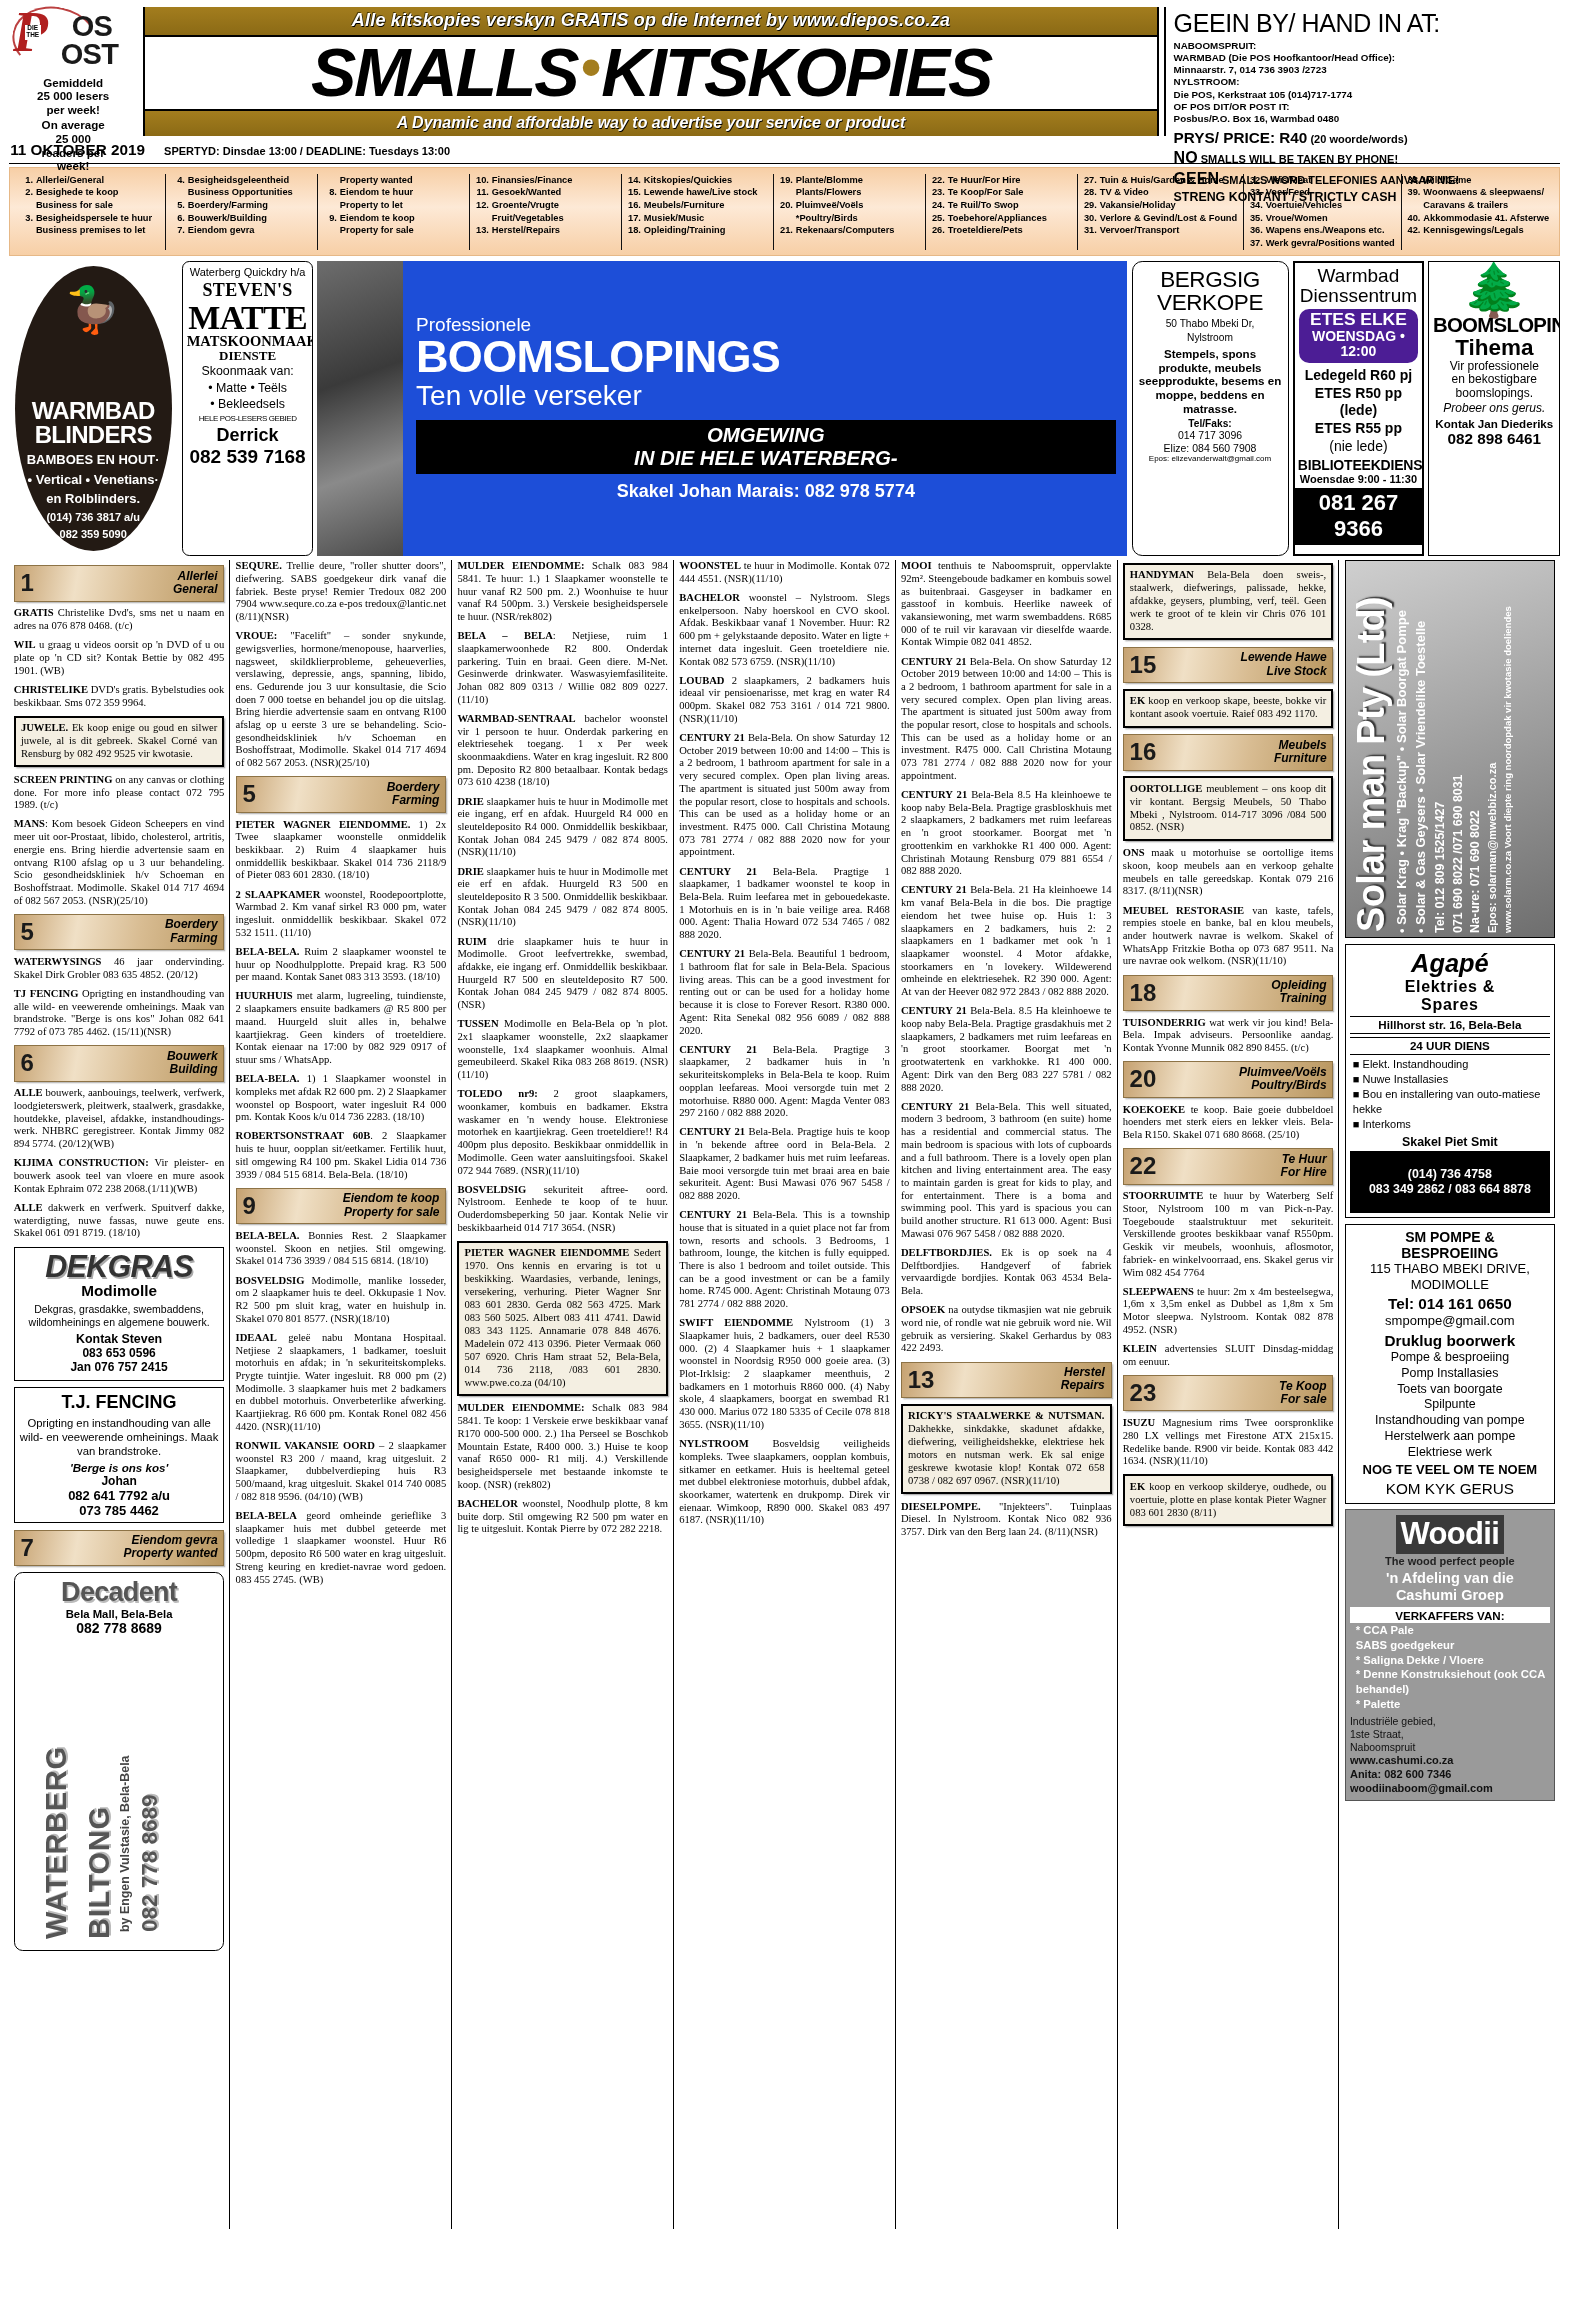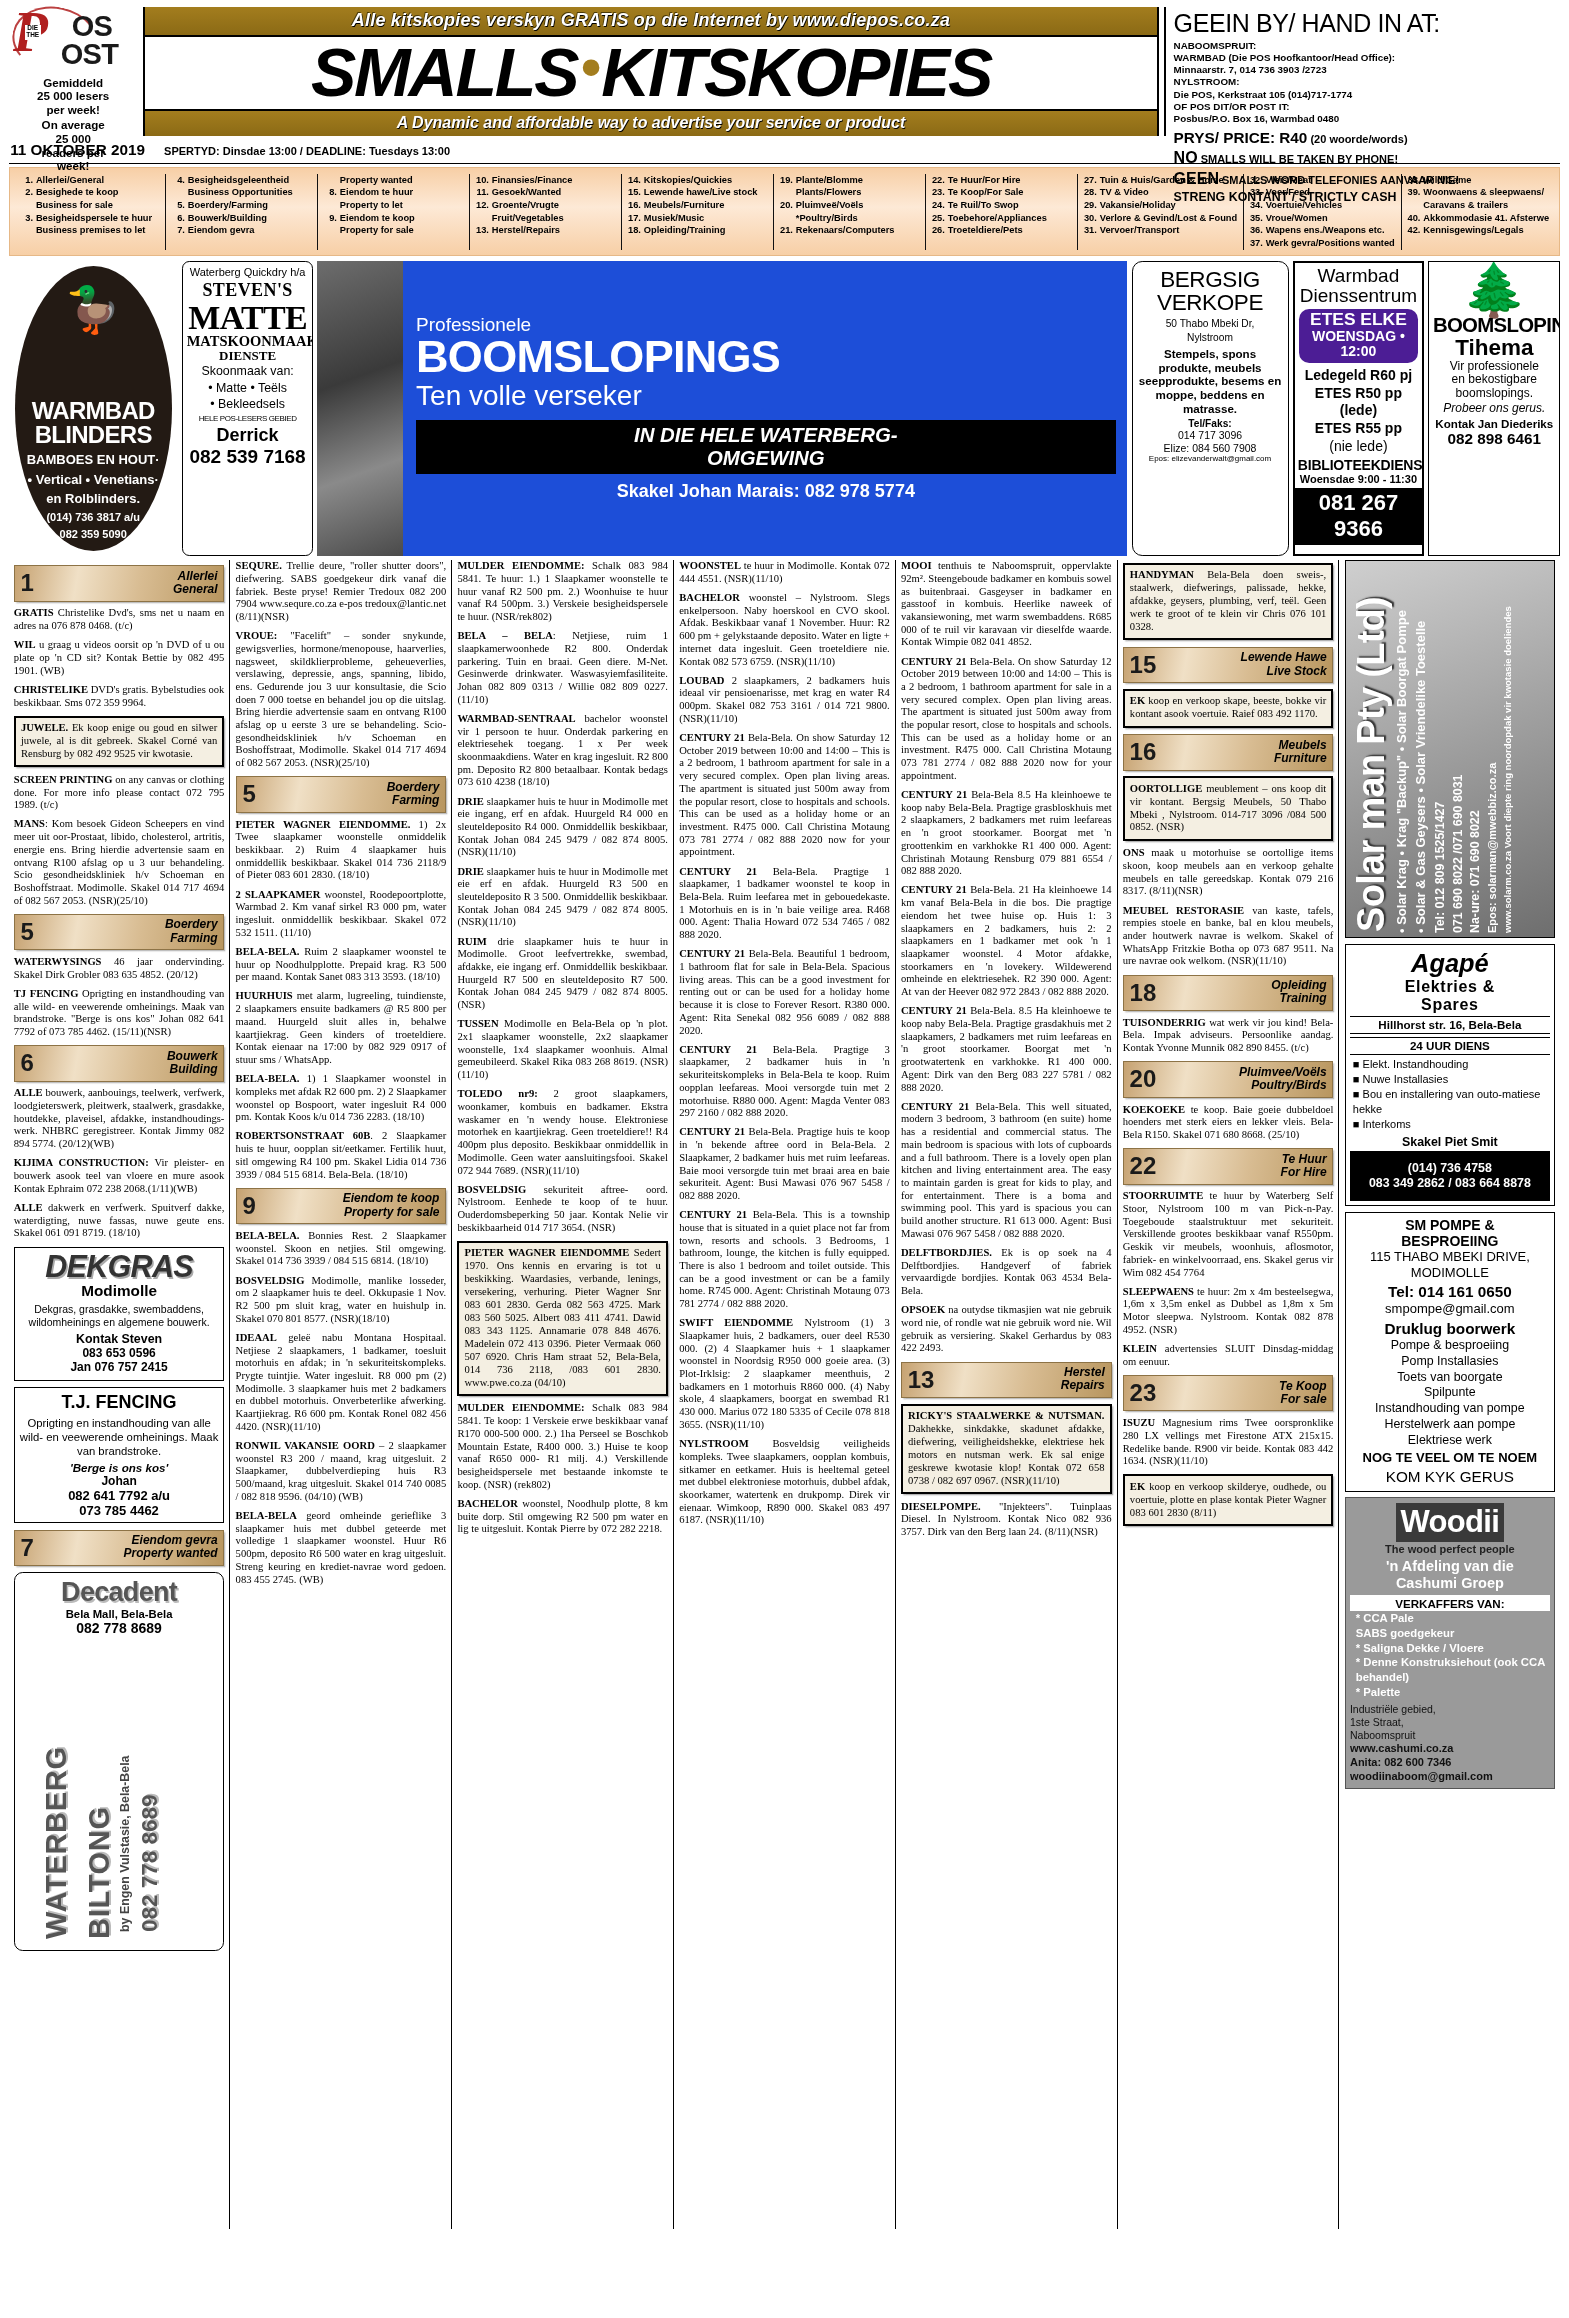--- a/index.html
+++ b/index.html
@@ -208,21 +208,21 @@
   .solarman .s5 { left:122px; top:372px; font-weight:bold; font-size:12.4px; color:#fff; }
   .solarman .s6 { left:140px; top:372px; font-weight:bold; font-size:11px; color:#fff; }
   .solarman .s7 { left:156px; top:372px; font-weight:bold; font-size:9.5px; color:#fff; }
 
   .agape { border:1.5px solid #000; padding:4.4px; text-align:center; margin-bottom:5.8px; }
   .agape .a1 { font-family:"Liberation Sans", sans-serif; font-weight:bold; font-style:italic; font-size:25.4px; }
   .agape .a2 { font-family:"Liberation Sans", sans-serif; font-weight:bold; font-size:16px; letter-spacing:0.7px; line-height:1.08; }
   .agape .a3 { font-family:"Liberation Sans", sans-serif; font-weight:bold; font-size:11.6px; border-top:0.7px solid #000; border-bottom:0.7px solid #000; margin:2.9px 0; padding:1.5px 0; }
   .agape .a4 { font-family:"Liberation Sans", sans-serif; font-size:11px; line-height:1.35; text-align:left; padding-left:2.9px; }
   .agape .a5 { font-family:"Liberation Sans", sans-serif; font-weight:bold; font-size:12.4px; margin-top:2.9px; }
-  .agape .a6 { background:#000; color:#fff; font-family:"Liberation Sans", sans-serif; font-weight:bold; font-size:12.4px; padding:10px 0; margin-top:2.2px; line-height:1.2; }
+  .agape .a6 { background:#000; color:#fff; font-family:"Liberation Sans", sans-serif; font-weight:bold; font-size:12.4px; padding:16px 0; margin-top:2.2px; line-height:1.2; }
 
   .smpompe { border:1.5px solid #000; padding:4.4px; text-align:center; margin-bottom:5.8px; }
   .smpompe .p1 { font-family:"Liberation Sans", sans-serif; font-weight:bold; font-size:14px; line-height:1.15; }
   .smpompe .p2 { font-family:"Liberation Sans", sans-serif; font-size:13px; line-height:1.2; }
   .smpompe .p3 { font-family:"Liberation Sans", sans-serif; font-weight:bold; font-size:15.3px; margin-top:2.9px; }
   .smpompe .p4 { font-family:"Liberation Sans", sans-serif; font-size:12.4px; line-height:1.28; }
   .smpompe .p5 { font-family:"Liberation Sans", sans-serif; font-weight:bold; font-size:13px; margin-top:2.2px; line-height:1.15; }
   .smpompe .p6 { font-family:"Liberation Sans", sans-serif; font-size:15.3px; margin-top:2.2px; }
 
   .woodii { border:1.5px solid #555; background:#9a9a9a; padding:4.4px; text-align:center; margin-bottom:5.8px; }
@@ -563,22 +563,22 @@
       <div class="l9">082 539 7168</div>
     </div>
 
     <div class="ad ad-boom">
       <div class="saw"></div>
       <div class="inner">
         <div class="b1">Professionele</div>
         <div class="b2">BOOMSLOPINGS</div>
         <div class="b3">Ten volle verseker</div>
         <div class="b4">
+          <div>OMGEWING</div>
           <div>IN DIE HELE WATERBERG-</div>
-          <div>OMGEWING</div>
         </div>
         <div class="b5">Skakel Johan Marais: 082 978 5774</div>
       </div>
     </div>
 
     <div class="ad ad-bergsig">
       <div class="g1">BERGSIG</div>
       <div class="g1">VERKOPE</div>
       <div class="g2">50 Thabo Mbeki Dr,</div>
       <div class="g2">Nylstroom</div>

